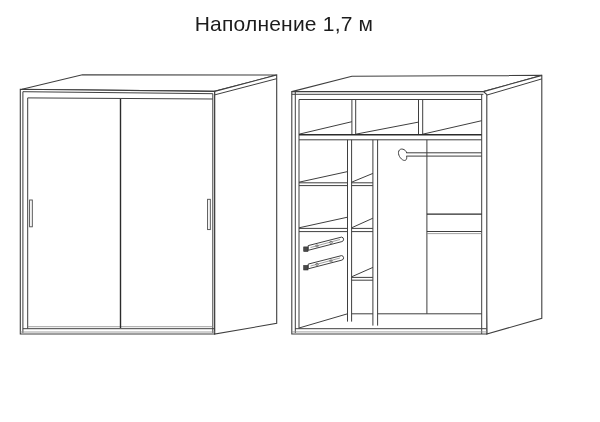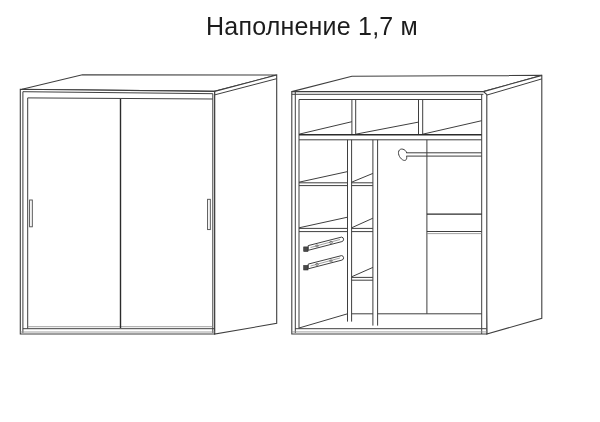--- a/index.html
+++ b/index.html
@@ -3,21 +3,21 @@
 <meta charset="utf-8">
 <title>Наполнение 1,7 м</title>
 <style>
   html,body{margin:0;padding:0;}
   body{
     width:600px;height:422px;background:#ffffff;position:relative;overflow:hidden;
     font-family:"Liberation Sans", sans-serif;
   }
   .title{
     position:absolute;top:12px;left:0;width:568px;text-align:center;
-    font-size:25px;font-weight:400;color:#1c1c1c;letter-spacing:0.2px;margin:0;padding-left:28px;
+    font-size:21px;font-weight:400;color:#1c1c1c;letter-spacing:0.2px;margin:0;
   }
   svg{position:absolute;top:0;left:0;}
   .face{fill:#ffffff;stroke:#3f3f3f;stroke-width:1.1;stroke-linejoin:miter;}
   .ln{stroke:#3f3f3f;stroke-width:1;fill:none;}
   .ln-d{stroke:#2b2b2b;stroke-width:1.4;fill:none;}
   .ln-t{stroke:#8a8a8a;stroke-width:0.8;fill:none;}
   .panel{fill:#ffffff;stroke:none;}
   .handle{fill:#fdfdfd;stroke:#4a4a4a;stroke-width:0.9;}
   .bracket{fill:#4a4a4a;stroke:#2f2f2f;stroke-width:0.6;}
   .hole{fill:none;stroke:#5a5a5a;stroke-width:0.7;}

